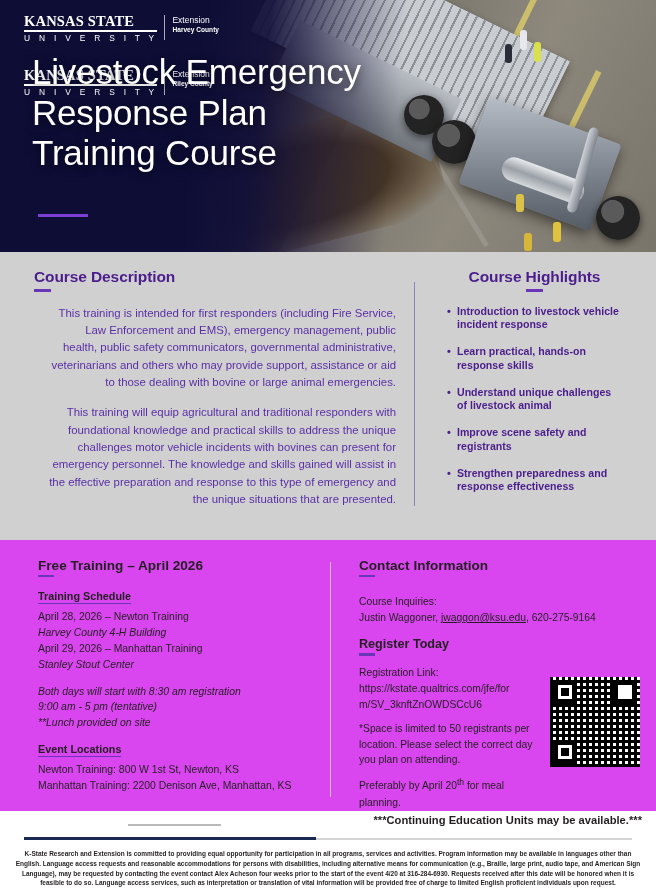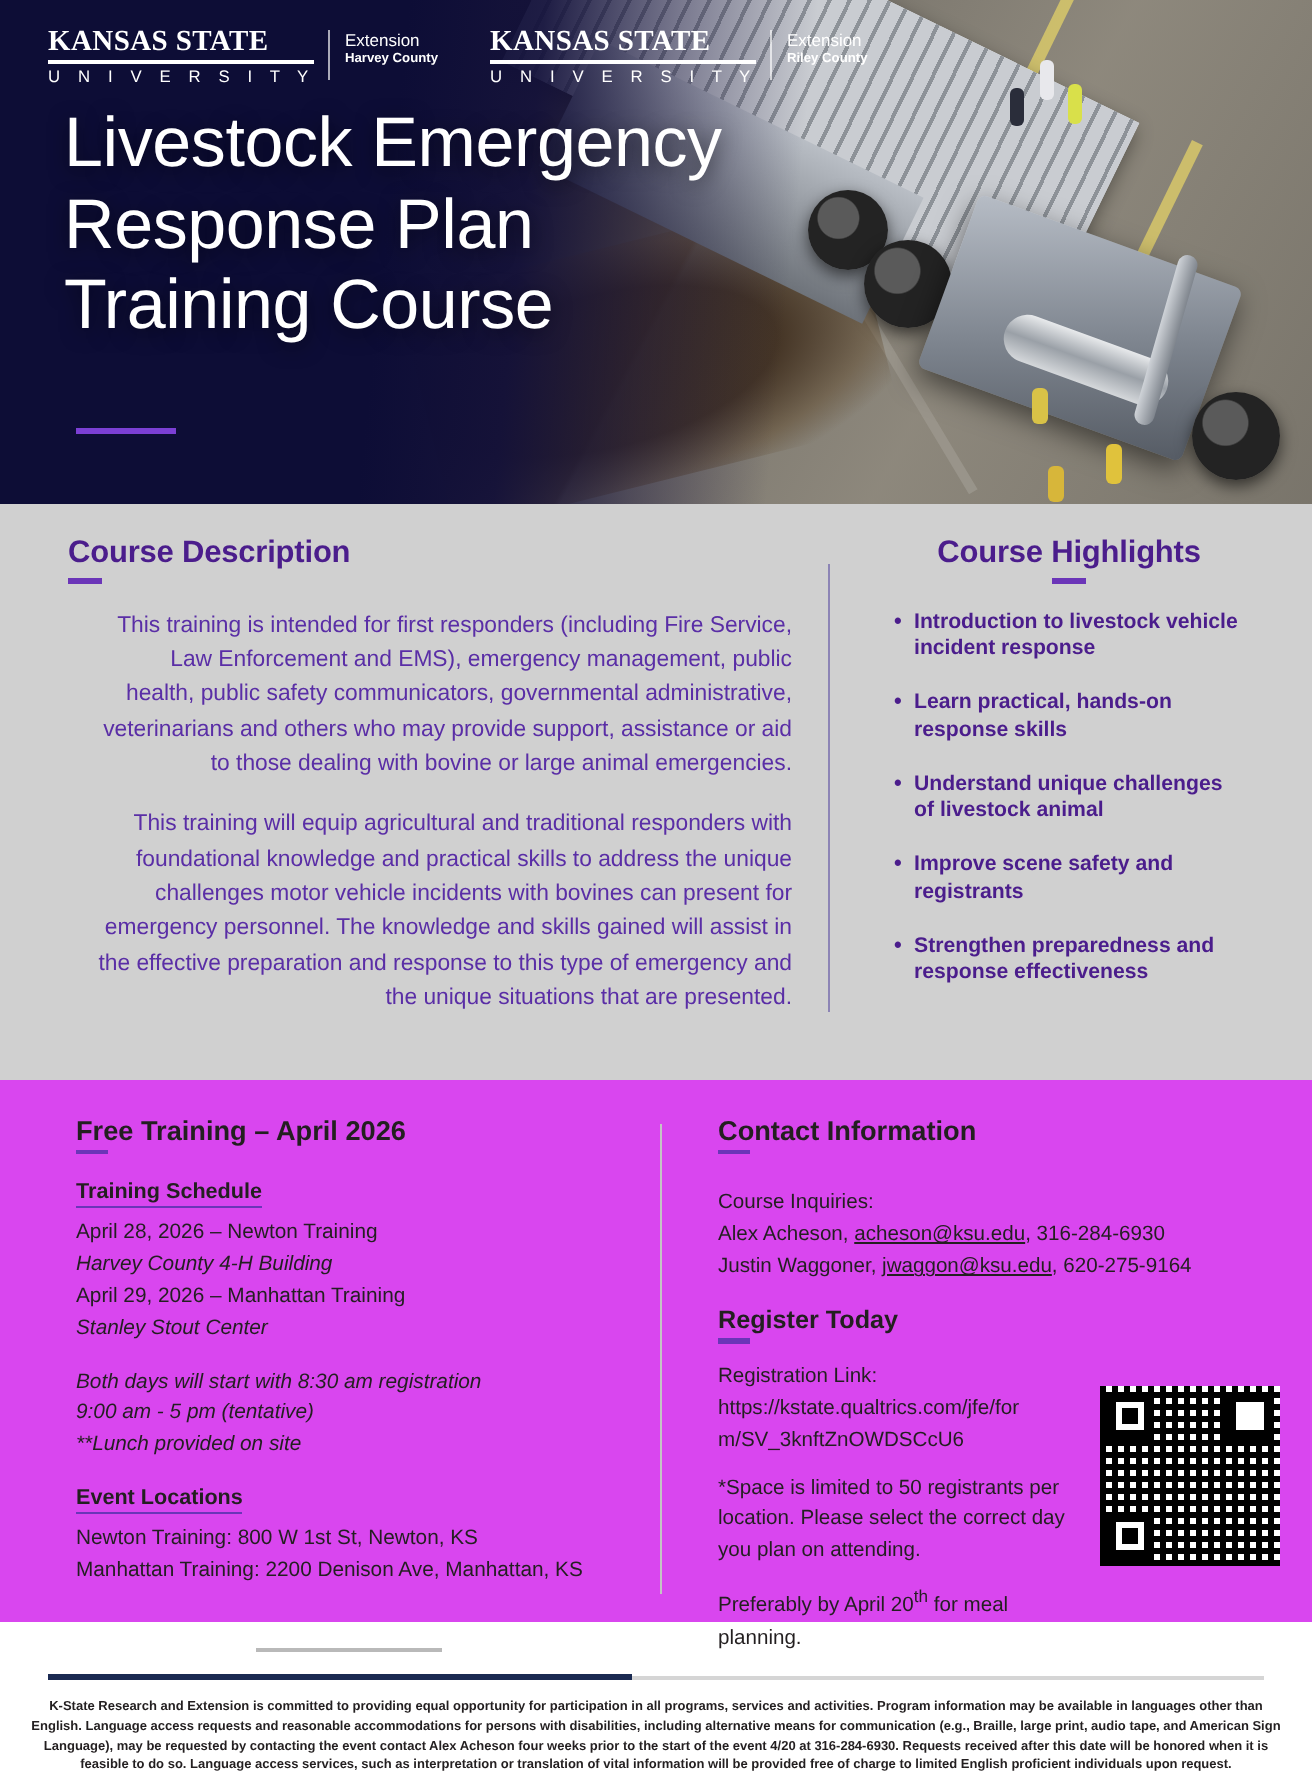--- a/index.html
+++ b/index.html
@@ -84,21 +84,21 @@
   .spill{
     position:absolute;left:210px;top:120px;width:230px;height:120px;
     background:radial-gradient(ellipse at 40% 50%, rgba(58,40,24,.85) 0 45%, rgba(96,74,46,.5) 70%, rgba(0,0,0,0) 85%);
     transform:rotate(-14deg);
   }
   .hero-tint{
     position:absolute;inset:0;
     background:linear-gradient(96deg,#0d0d36 0%,#0d0d36 30%,rgba(18,16,58,.93) 40%,rgba(24,20,62,.45) 50%,rgba(24,20,62,0) 60%);
   }
   .hero-logos{
-    position:absolute;left:24px;top:14px;display:flex;align-items:flex-start;gap:26px;z-index:6;
+    position:absolute;left:24px;top:14px;display:flex;align-items:flex-start;gap:26px;z-index:6;flex-direction:column;
   }
   .logo-unit{display:flex;align-items:stretch;gap:7px;}
   .logo-ks{color:#fff;}
   .logo-ks .l1{
     font-family:"Liberation Serif", serif;
     font-weight:700;font-size:14.5px;letter-spacing:.2px;line-height:1;
     border-bottom:2px solid #fff;padding-bottom:1px;
   }
   .logo-ks .l2{
     font-family:"Liberation Sans", sans-serif;
@@ -331,21 +331,20 @@
     </div>
 
     <div class="body-div"></div>
 
     <div class="col-right">
       <div class="h3b">Contact Information</div>
       <div class="accent-dark"></div>
 
       <div class="gap-sm"></div>
       <p class="contact-ln">Course Inquiries:</p>
-      <p class="contact-ln"><span>Alex Acheson, </span><a href="#">acheson@ksu.edu</a><span>, 316-284-6930</span></p>
       <p class="contact-ln"><span>Justin Waggoner, </span><a href="#">jwaggon@ksu.edu</a><span>, 620-275-9164</span></p>
 
       <div class="gap"></div>
 
       <div class="h3b" style="font-size:12.6px">Register Today</div>
       <div class="accent-dark"></div>
 
       <div class="reg-block">
         <div class="reg-text">
           <p class="contact-ln">Registration Link:</p>
@@ -359,20 +358,21 @@
         <div class="qr">
             <i></i>
             <b></b>
           </div>
       </div>
     </div>
   </div>
 
   <div class="ceu-row">
     <div class="ceu-line"></div>
+    <div class="ceu-text">***Continuing Education Units may be available.***</div>
   </div>
 
   <div class="rule-row">
     <div class="rule-dark"></div>
     <div class="rule-light"></div>
   </div>
 
   <div class="footer">K-State Research and Extension is committed to providing equal opportunity for participation in all programs, services and activities. Program information may be available in languages other than English. Language access requests and reasonable accommodations for persons with disabilities, including alternative means for communication (e.g., Braille, large print, audio tape, and American Sign Language), may be requested by contacting the event contact Alex Acheson four weeks prior to the start of the event 4/20 at 316-284-6930. Requests received after this date will be honored when it is feasible to do so. Language access services, such as interpretation or translation of vital information will be provided free of charge to limited English proficient individuals upon request.</div>
 
 </div>

